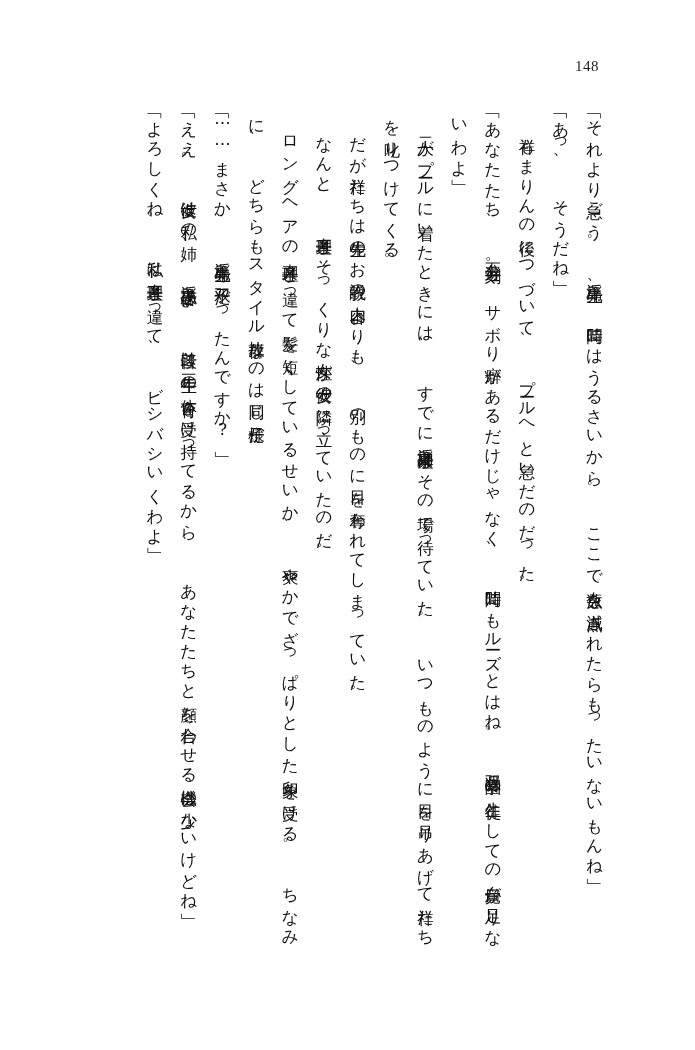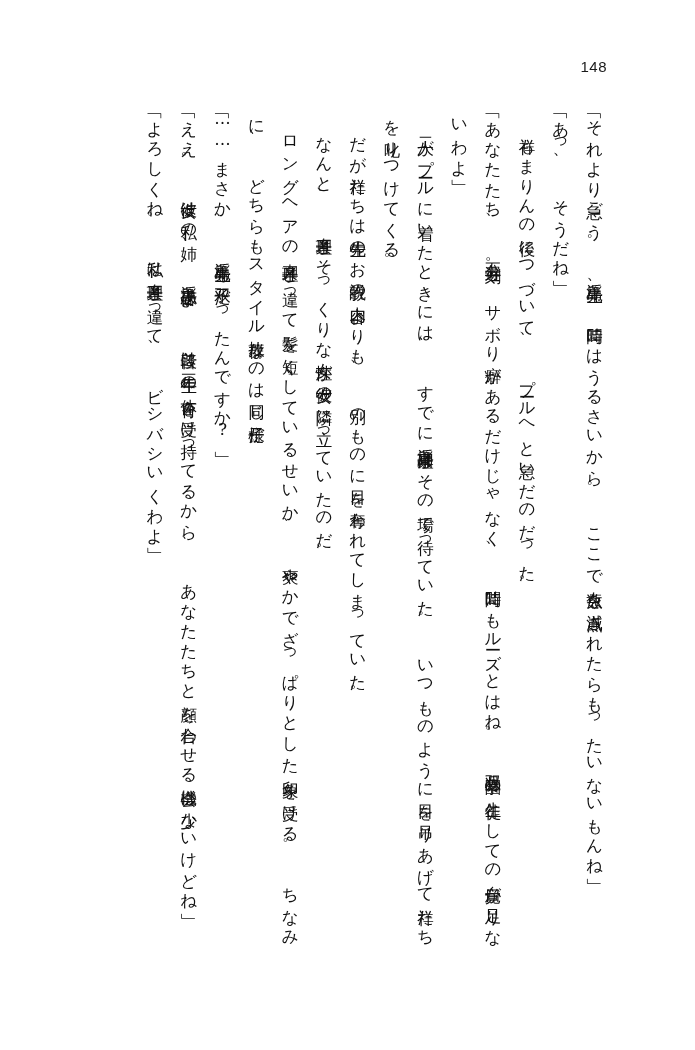--- a/index.html
+++ b/index.html
@@ -15,25 +15,25 @@
     position: relative;
     width: 695px;
     height: 1050px;
     background: #ffffff;
     overflow: hidden;
   }
   
   .page-number {
     position: absolute;
     top: 58px;
-    right: 88px;
+    right: 96px;
     font-size: 15px;
     letter-spacing: 0.5px;
     color: #1a1a1a;
-    font-family: Liberation Sans, sans-serif;
+    font-family: Liberation Serif, serif;
   }
   
   .text-block {
     position: absolute;
     top: 108px;
     right: 84px;
     height: 830px;
     width: 540px;
     writing-mode: vertical-rl;
     text-orientation: upright;

